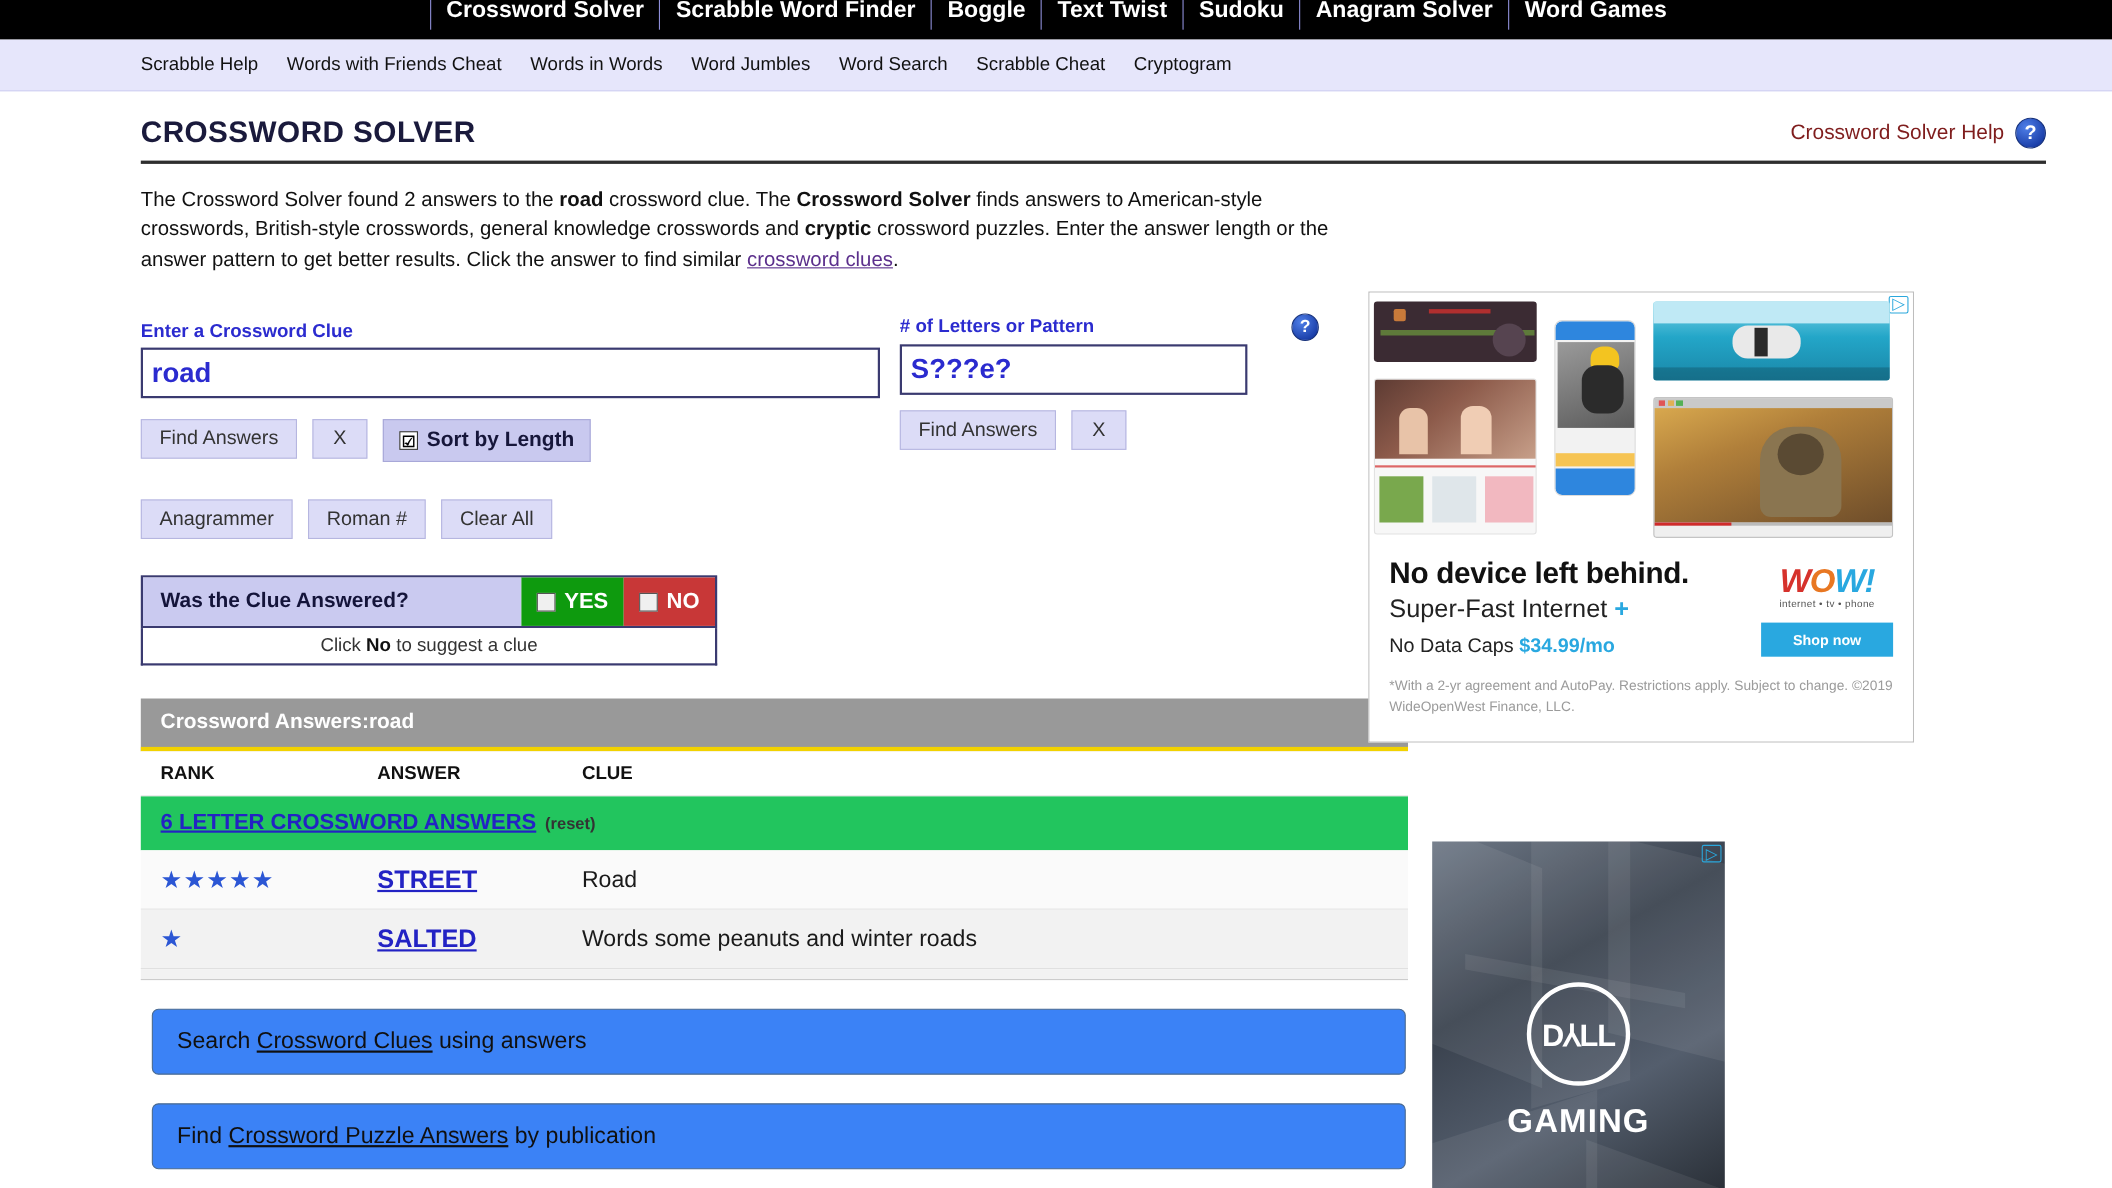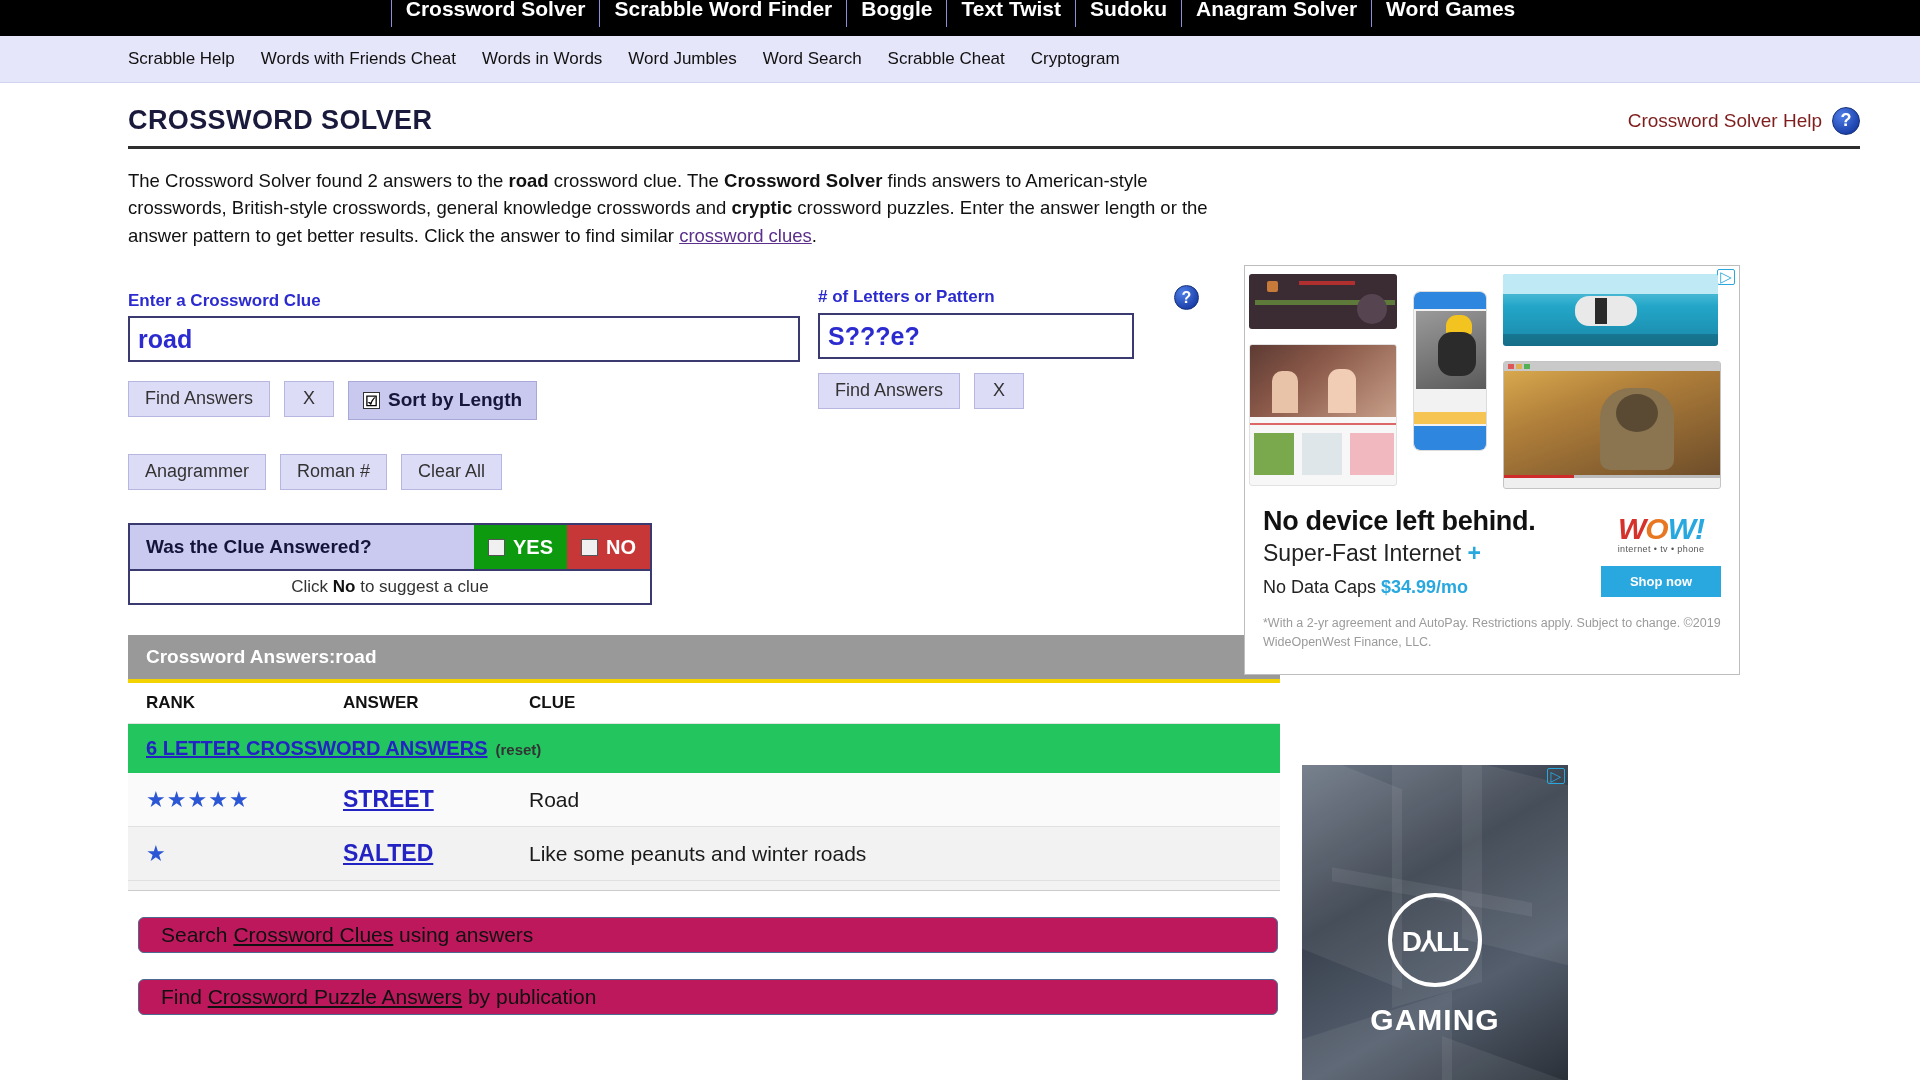--- a/index.html
+++ b/index.html
@@ -238,24 +238,24 @@
   .ans-word { width:186px; }
   .ans-word a { color:#2323c4; font-weight:bold; text-decoration:underline; font-size:23px; cursor:pointer; }
   .ans-clue { flex:1; color:#1a1a1a; font-size:21px; }
   .results-bottom { height:10px; background:#f2f2f2; border-bottom:1px solid #cccccc; }
 
   
   .blue-bar {
     margin-top:26px;
     margin-left:10px;
     width:1140px;
-    background:#be185d;
+    background:#3b82f6;
     border:1.5px solid #4a6a90;
     border-radius:6px;
-    padding:5px 22px;
+    padding:17px 22px;
     font-size:21px;
     color:#101010;
     cursor:pointer;
   }
   .blue-bar a { color:#101010; text-decoration:underline; }
 
   
   .right-col { position:absolute; left:1244px; top:0; width:560px; }
 
   .ad1 {
@@ -494,21 +494,21 @@
                 <span>★</span>
               </div>
               <div class="ans-word"><a>STREET</a></div>
               <div class="ans-clue">Road</div>
             </div>
             <div class="ans-row row-b">
               <div class="stars">
                 <span>★</span>
               </div>
               <div class="ans-word"><a>SALTED</a></div>
-              <div class="ans-clue">Like some peanuts and winter roads</div>
+              <div class="ans-clue">Words some peanuts and winter roads</div>
             </div>
           </div>
         <div class="results-bottom"></div>
       </div>
 
       <div id="bottom-bars">
           <div class="blue-bar"><span>Search </span><a>Crossword Clues</a><span> using answers</span></div>
           <div class="blue-bar"><span>Find </span><a>Crossword Puzzle Answers</a><span> by publication</span></div>
         </div>
 

